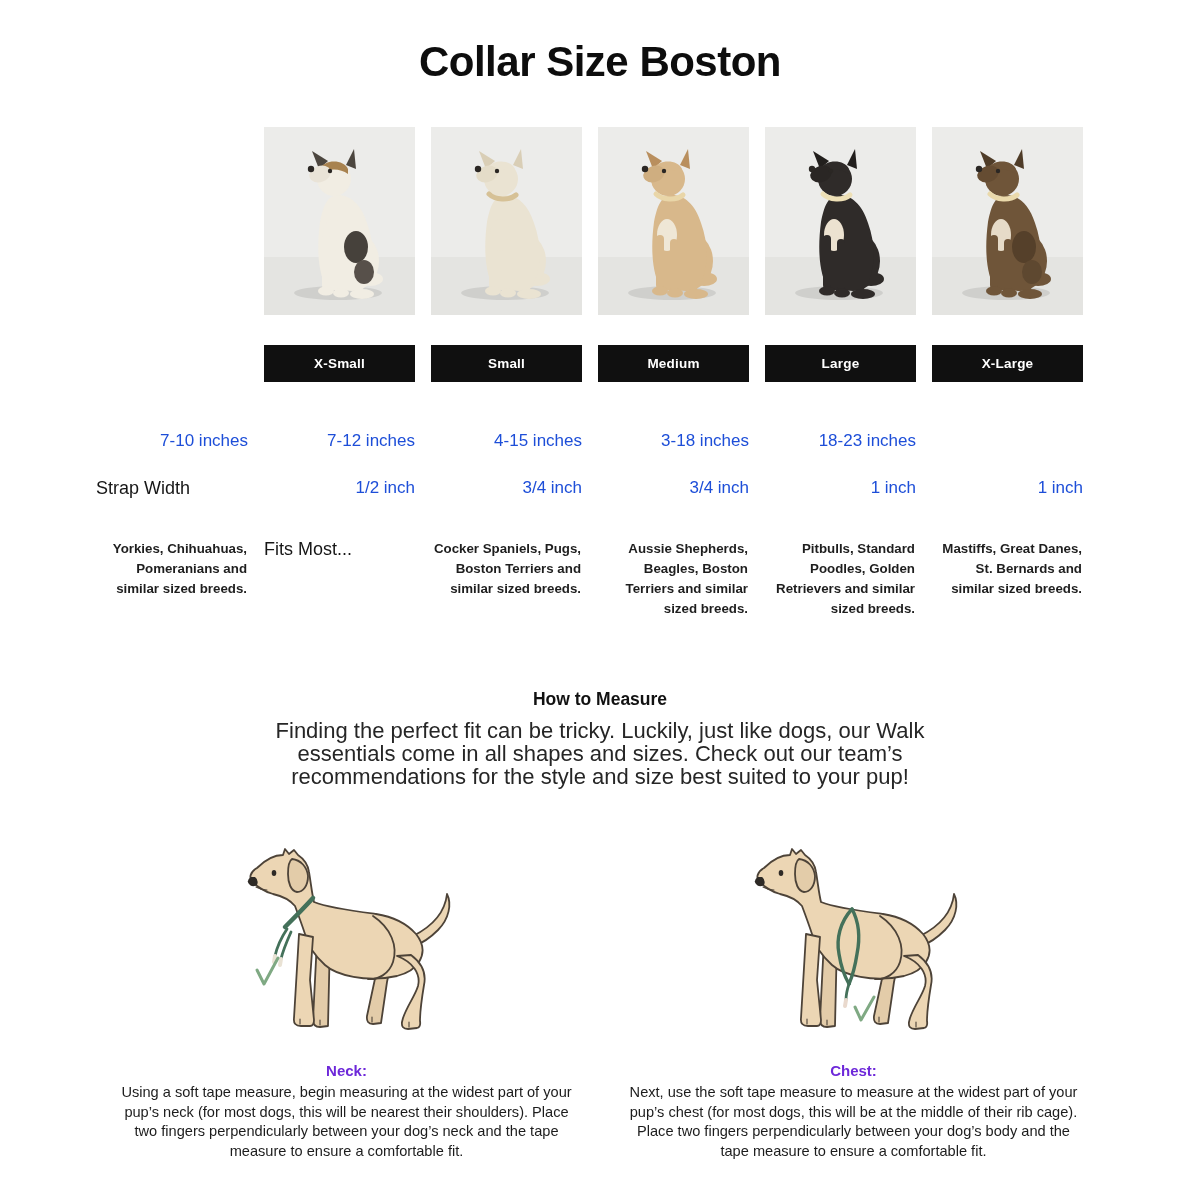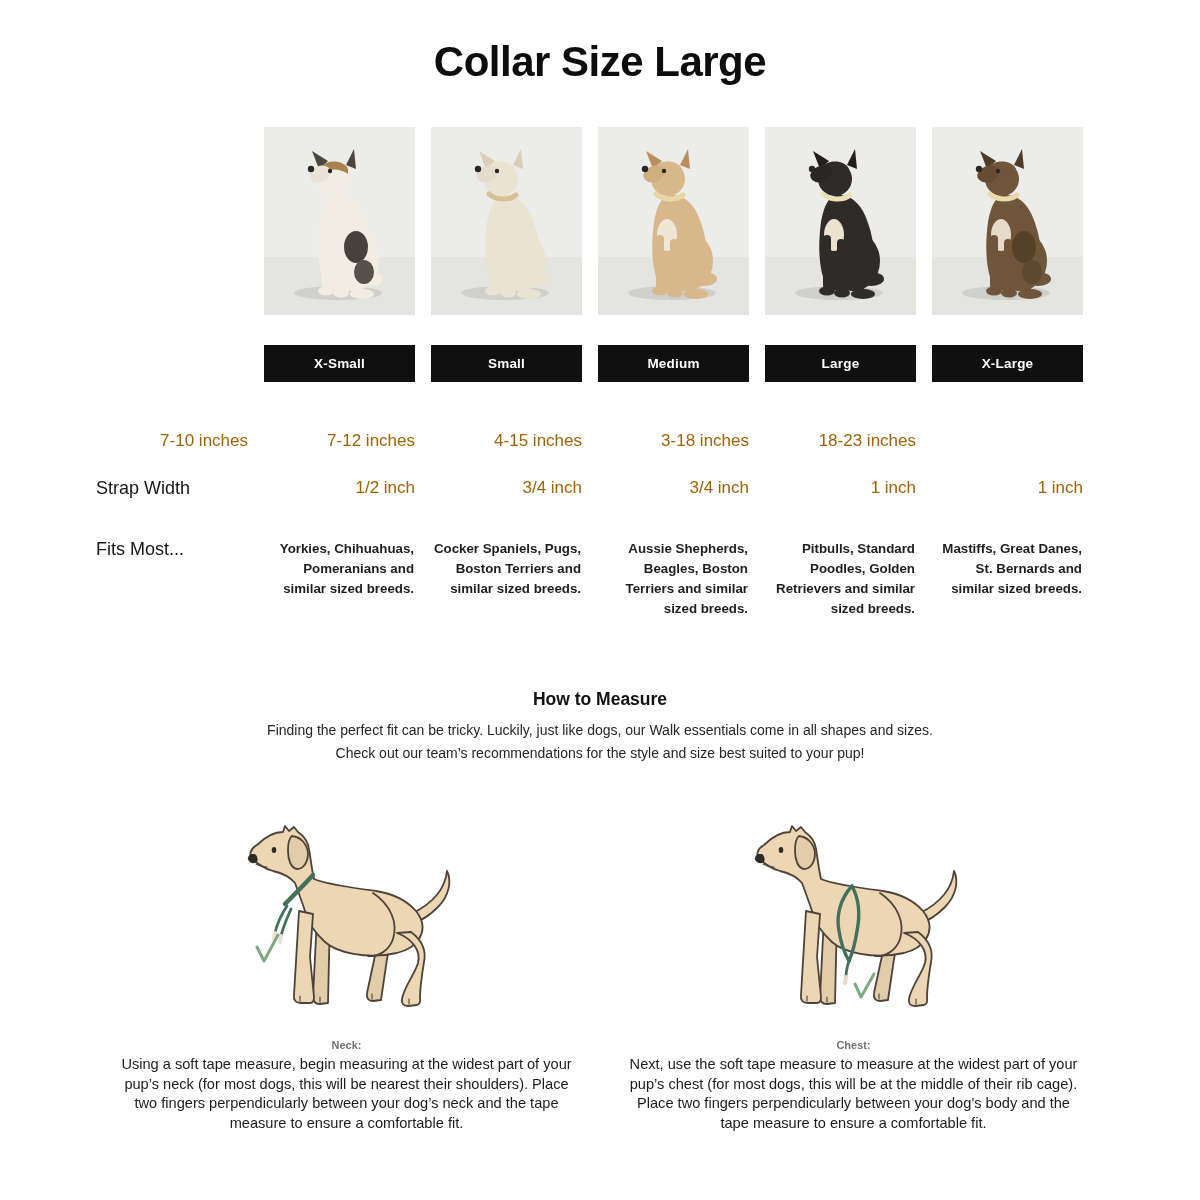--- a/index.html
+++ b/index.html
@@ -39,48 +39,48 @@
     justify-content: center;
     letter-spacing: 0.2px;
   }
 
   .neck-row { margin-top: 49px; }
   .strap-row { margin-top: 27px; }
   .fits-row  { margin-top: 40px; }
 
   .row-label { font-size: 18px; font-weight: 500; color: #161616; }
   .row-sublabel { font-size: 13.5px; font-weight: 500; color: #222; margin-top: 3px; }
-  .value { font-size: 17px; font-weight: 500; color: #a16207; }
+  .value { font-size: 17px; font-weight: 500; color: #1d4ed8; }
   .fits-text {
     font-size: 13.3px;
     font-weight: 600;
     line-height: 20px;
     color: #1e1e1e;
     padding: 0 1px;
   }
 
   .howto { margin-top: 70px; text-align: center; }
   .howto-heading { font-size: 17.5px; font-weight: 700; color: #111; }
   .howto-intro {
     width: 708px;
     margin: 9px auto 0;
-    font-size: 14px;
+    font-size: 22px;
     line-height: 23px;
     color: #262626;
   }
 
   .measure-cols {
     display: flex;
     justify-content: center;
     gap: 52px;
     margin-top: 46px;
   }
   .measure-col { width: 455px; display: flex; flex-direction: column; align-items: center; }
   .illo { width: 252px; height: 218px; display: block; }
-  .measure-heading { margin-top: 10px; font-size: 11px; font-weight: 700; color: #737373; }
+  .measure-heading { margin-top: 10px; font-size: 15px; font-weight: 700; color: #6d28d9; }
   .measure-body {
     margin-top: 4px;
     font-size: 14.6px;
     line-height: 19.5px;
     color: #1c1c1c;
     text-align: center;
   }
 
   
   .c0 { --fur:#f1ede3; --ear:#4c463f; --crown:#a8824f; --muzzle:#e9e3d7; --chest:#f1ede3; --spots:#46413b; --spots2:#57504a; --collar:transparent; }
@@ -130,21 +130,21 @@
       <path fill="#ecd6b4" d="M78,100 L73,184 Q72,192 80,192 L89,192 Q93,192 93,186 L89,146 L92,103 Z"></path>
       <path fill="none" stroke-width="1.1" d="M79,190 l0,-5 M99,191 l0,-5 M151,188 l0,-5 M188,193 l0,-5"></path>
       <path fill="#e3cca9" d="M71,25 C80,26 86,33 87,42 C87,52 82,58 76,58 C70,57 67,49 67,40 C67,32 68,27 71,25 Z"></path>
       <ellipse cx="53" cy="39" rx="2.3" ry="3" fill="#2e2a26" stroke="none"></ellipse>
       <path fill="#2e2a26" stroke="none" d="M30,43 Q25,46 28,50 Q31,54 36,51 Q38,46 34,43 Z"></path>
       <path fill="none" stroke-width="1.1" d="M35,53 Q40,56 46,56"></path>
     </g>
   </defs>
 </svg>
 
-<div class="page-title">Collar Size Large</div>
+<div class="page-title">Collar Size Boston</div>
 
 <div class="row photo-row">
   <div class="cell label-cell"></div>
   <div class="cell">
     <svg class="photo c0" viewBox="0 0 151 188">
         <use href="#sit-dog"></use>
       </svg>
   </div>
   <div class="cell">
     <svg class="photo c1" viewBox="0 0 151 188">
@@ -190,24 +190,24 @@
     <div class="row-label">Strap Width</div>
   </div>
   <div class="cell value">1/2 inch</div>
   <div class="cell value">3/4 inch</div>
   <div class="cell value">3/4 inch</div>
   <div class="cell value">1 inch</div>
   <div class="cell value">1 inch</div>
 </div>
 
 <div class="row fits-row">
+  <div class="cell fits-text">Yorkies, Chihuahuas, Pomeranians and similar sized breeds.</div>
   <div class="cell label-cell">
     <div class="row-label">Fits Most...</div>
   </div>
-  <div class="cell fits-text">Yorkies, Chihuahuas, Pomeranians and similar sized breeds.</div>
   <div class="cell fits-text">Cocker Spaniels, Pugs, Boston Terriers and similar sized breeds.</div>
   <div class="cell fits-text">Aussie Shepherds, Beagles, Boston Terriers and similar sized breeds.</div>
   <div class="cell fits-text">Pitbulls, Standard Poodles, Golden Retrievers and similar sized breeds.</div>
   <div class="cell fits-text">Mastiffs, Great Danes, St. Bernards and similar sized breeds.</div>
 </div>
 
 <div class="howto">
   <div class="howto-heading">How to Measure</div>
   <p class="howto-intro">Finding the perfect fit can be tricky. Luckily, just like dogs, our Walk essentials come in all shapes and sizes. Check out our team’s recommendations for the style and size best suited to your pup!</p>
 </div>

